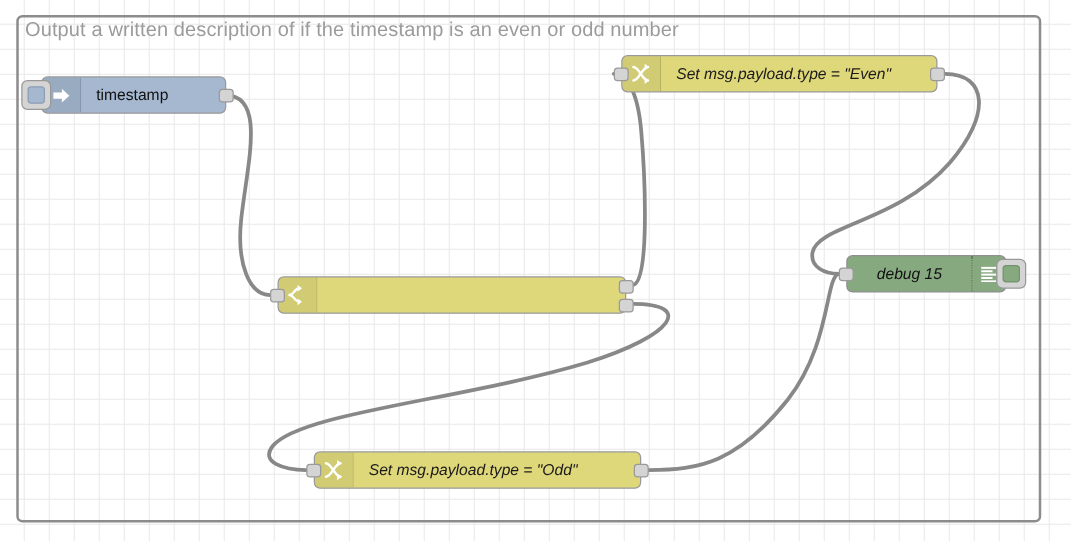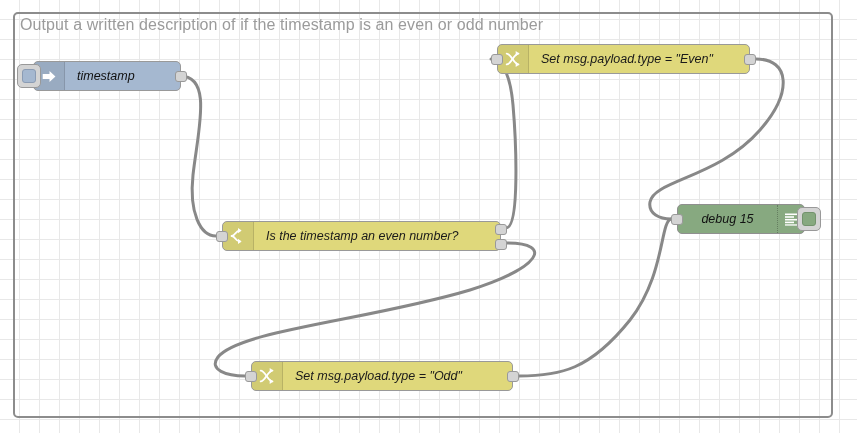--- a/index.html
+++ b/index.html
@@ -178,21 +178,21 @@
   <div class="group-label">Output a written description of if the timestamp is an even or odd number</div>
 
   <svg id="wires" viewBox="0 0 857 433">
     <path class="wire" d="M 180 76 C 213 76, 198 130, 193 175 C 189 212, 200 236, 216 236"></path>
     <path class="wire" d="M 506 228 C 520 228, 516 140, 513 105 C 510 70, 500 59, 491 59"></path>
     <path class="wire" d="M 506 243 C 555 243, 540 268, 470 290 C 370 320, 240 330, 218 357 C 208 370, 227 376, 245 376"></path>
     <path class="wire" d="M 756 59 C 790 59, 793 92, 760 130 C 718 178, 654 180, 650 202 C 648 214, 660 219, 671 219"></path>
     <path class="wire" d="M 519 376 C 560 376, 590 370, 630 320 C 665 275, 660 222, 671 219"></path>
   </svg>
 
-  <div class="node node-inject" style="left:33px; top:61px; width:148px;font-style:italic;">
+  <div class="node node-inject" style="left:33px; top:61px; width:148px;">
     <div class="inject-btn">
       <div class="inject-btn-inner"></div>
     </div>
     <div class="icon-cell">
       <svg class="glyph" width="17" height="17" viewBox="0 0 20 20">
         <path d="M2 7 h8 V3.5 l7 6.5 -7 6.5 V13 H2 Z" fill="#ffffff"></path>
       </svg>
     </div>
     <div class="label">timestamp</div>
     <div class="port out" style="top:9px;"></div>
@@ -201,21 +201,20 @@
   <div class="node node-yellow" style="left:222px; top:221px; width:279px;">
     <div class="port in" style="top:9px;"></div>
     <div class="icon-cell">
       <svg class="glyph" width="18" height="18" viewBox="0 0 20 20">
         <path d="M3 10 C 7 10, 7 4, 12 4" stroke="#ffffff" stroke-width="2.1" fill="none" stroke-linecap="round"></path>
         <path d="M3 10 C 7 10, 7 16, 12 16" stroke="#ffffff" stroke-width="2.1" fill="none" stroke-linecap="round"></path>
         <path d="M10 1 l4 3 -4 3 Z" fill="#ffffff"></path>
         <path d="M10 13 l4 3 -4 3 Z" fill="#ffffff"></path>
       </svg>
     </div>
-    <div class="label italic">Is the timestamp an even number?</div>
     <div class="port out" style="top:2px;"></div>
     <div class="port out" style="top:17px;"></div>
   </div>
 
   <div class="node node-yellow" style="left:497px; top:44px; width:253px;">
     <div class="port in" style="top:9px;"></div>
     <div class="icon-cell">
       <svg class="glyph" width="18" height="18" viewBox="0 0 20 20">
         <path d="M3 4 C 8 4, 11 16, 16 16" stroke="#ffffff" stroke-width="2.1" fill="none" stroke-linecap="round"></path>
         <path d="M3 16 C 8 16, 11 4, 16 4" stroke="#ffffff" stroke-width="2.1" fill="none" stroke-linecap="round"></path>

